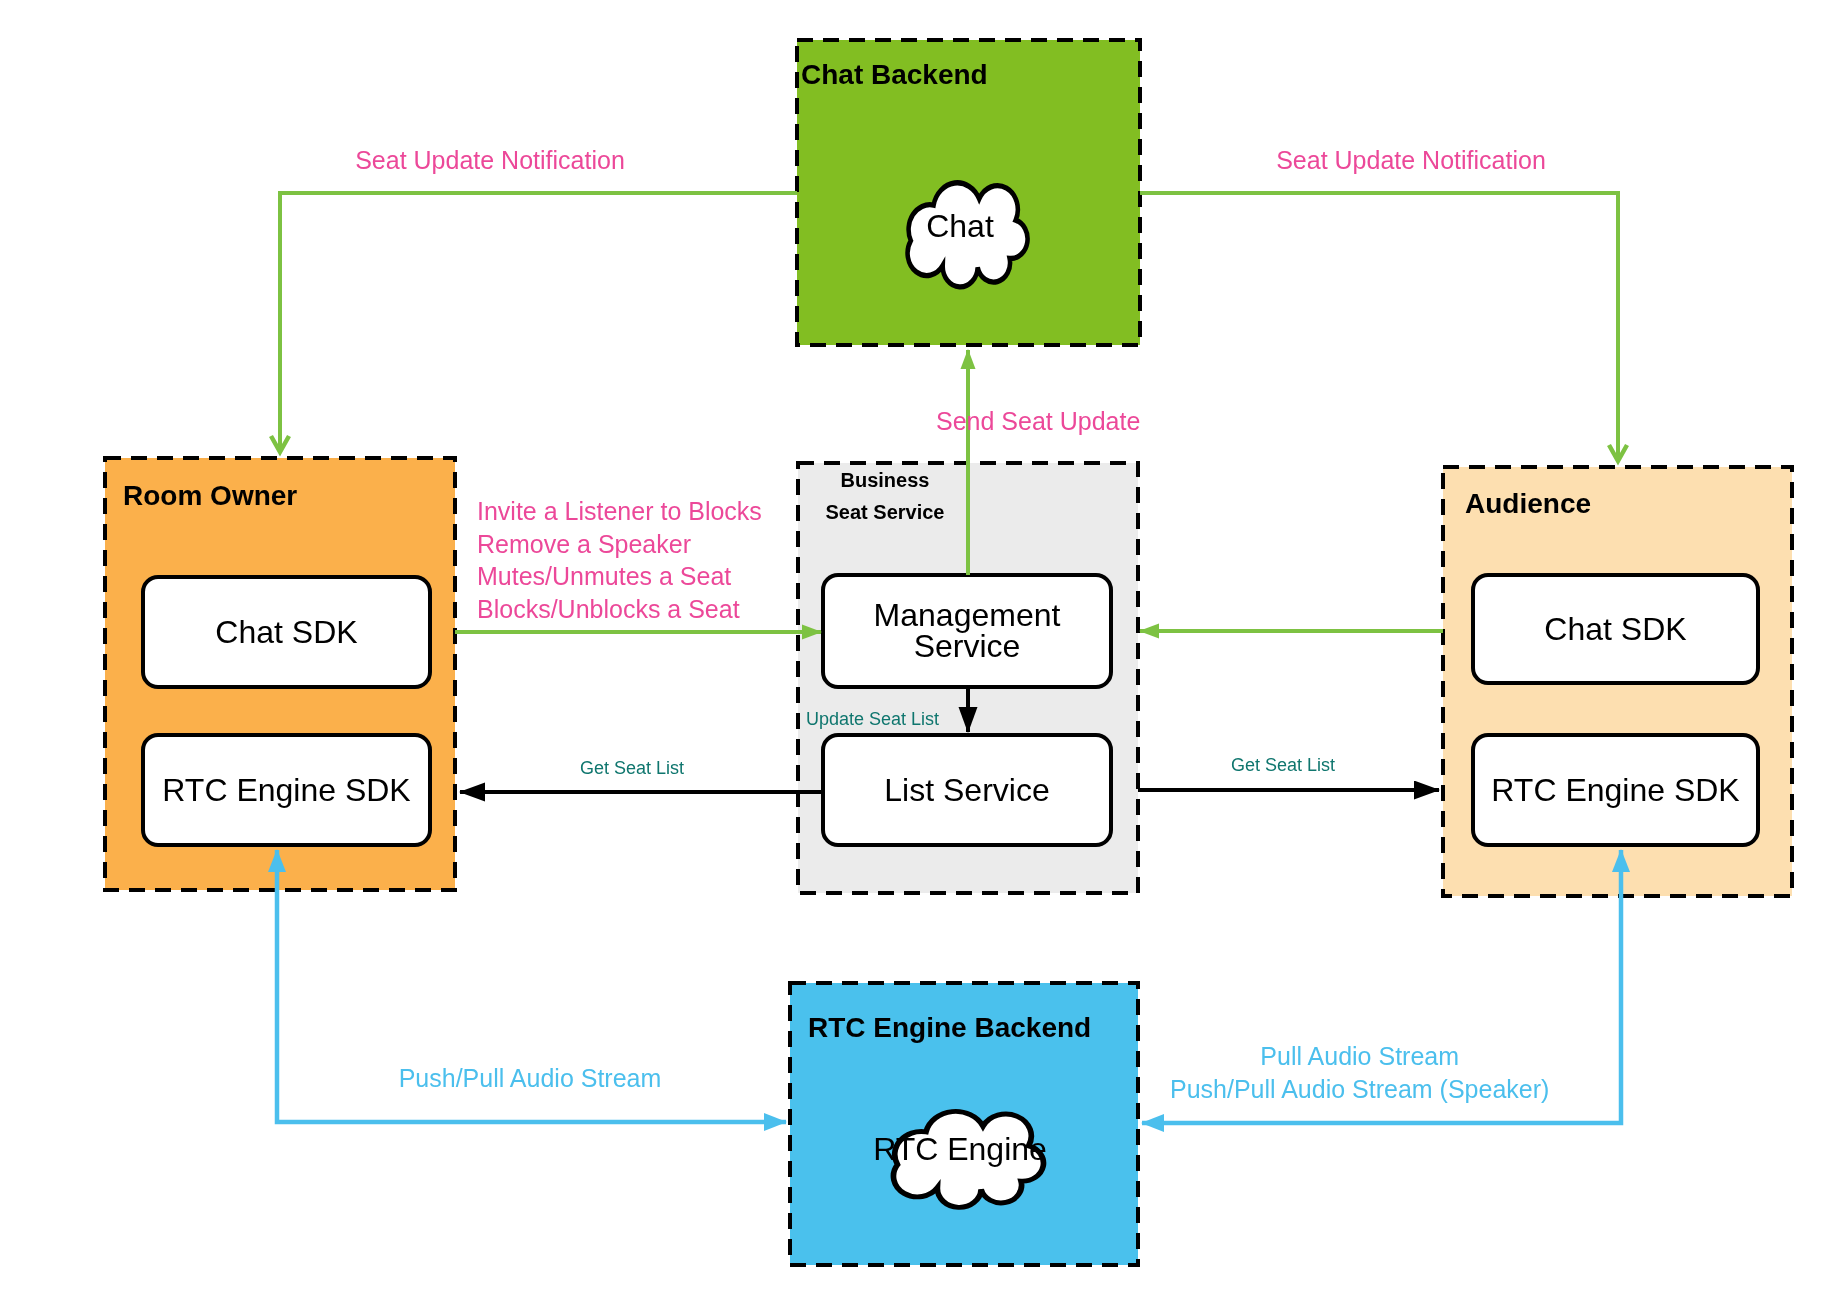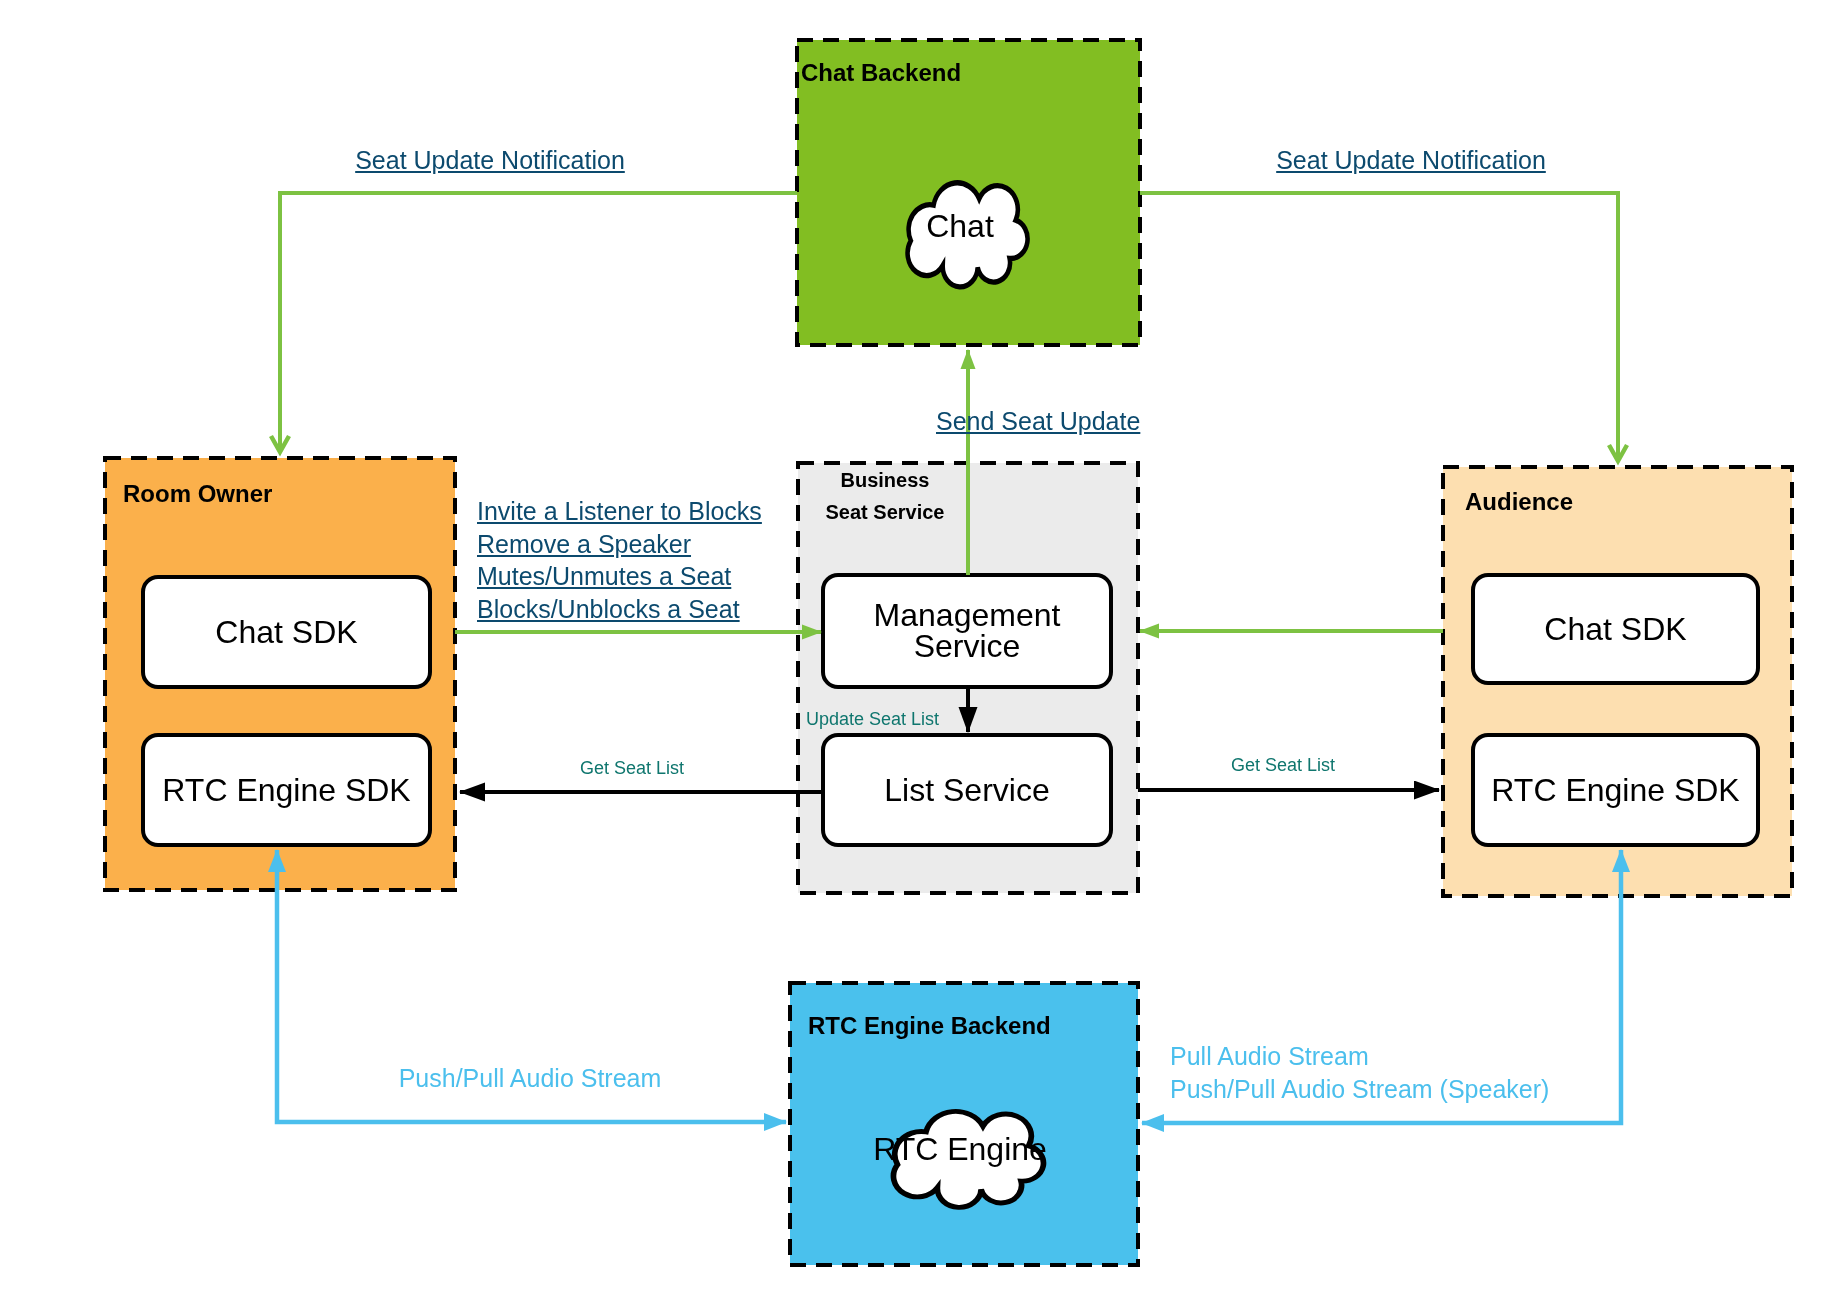--- a/index.html
+++ b/index.html
@@ -2,24 +2,24 @@
 <html><head>
 <meta charset="utf-8">
 <style>
   html,body{margin:0;padding:0;background:#ffffff;}
   .canvas{position:relative;width:1822px;height:1296px;background:#ffffff;overflow:hidden;
           font-family:"Liberation Sans",sans-serif;}
   .layer{position:absolute;left:0;top:0;width:1822px;height:1296px;}
   svg.layer{z-index:1;}
   .labels{z-index:2;pointer-events:none;}
   .lbl{position:absolute;white-space:nowrap;}
-  .green-t{color:#0c4a6e;font-size:25px;text-decoration:underline;}
-  .blue-t{color:#4BBFED;font-size:25px;}
+  .green-t{color:#ec4899;font-size:25px;}
+  .blue-t{color:#4BBFED;font-size:25px;text-align:center;}
   .black-t{color:#0f766e;font-size:18px;margin-top:12px;}
-  .title{color:#000000;font-size:24px;font-weight:bold;}
+  .title{color:#000000;font-size:28px;font-weight:bold;}
   .center{text-align:center;}
   .boxlabel{position:absolute;display:flex;align-items:center;justify-content:center;
             color:#000;font-size:32px;text-align:center;}
   .wrapnarrow{white-space:normal;width:200px;line-height:31px;}
 </style>
 </head>
 <body>
 
 <div class="canvas">
 

